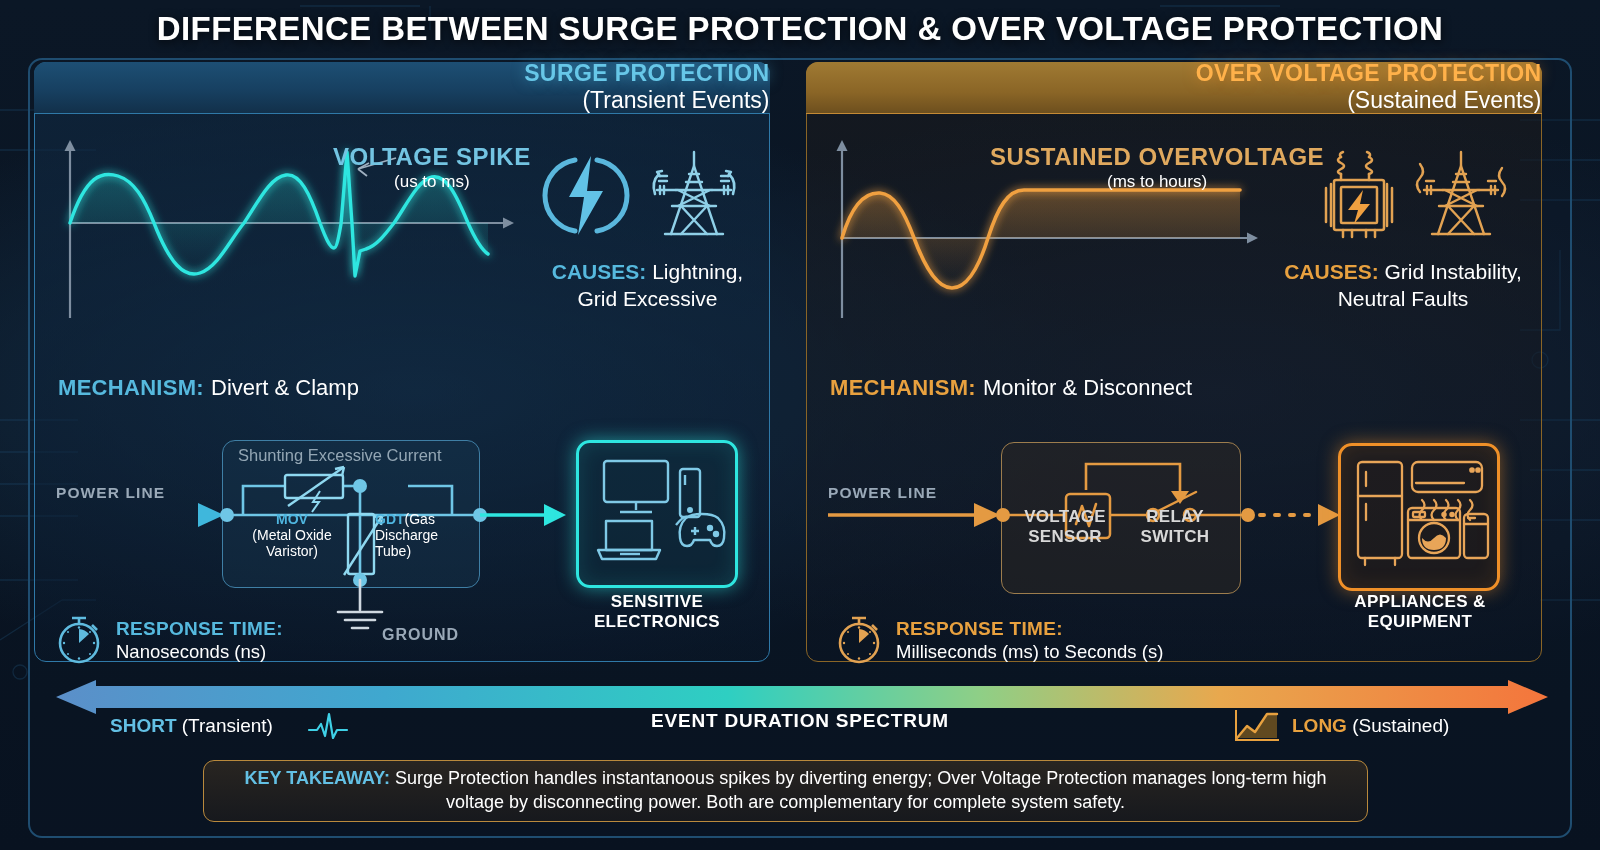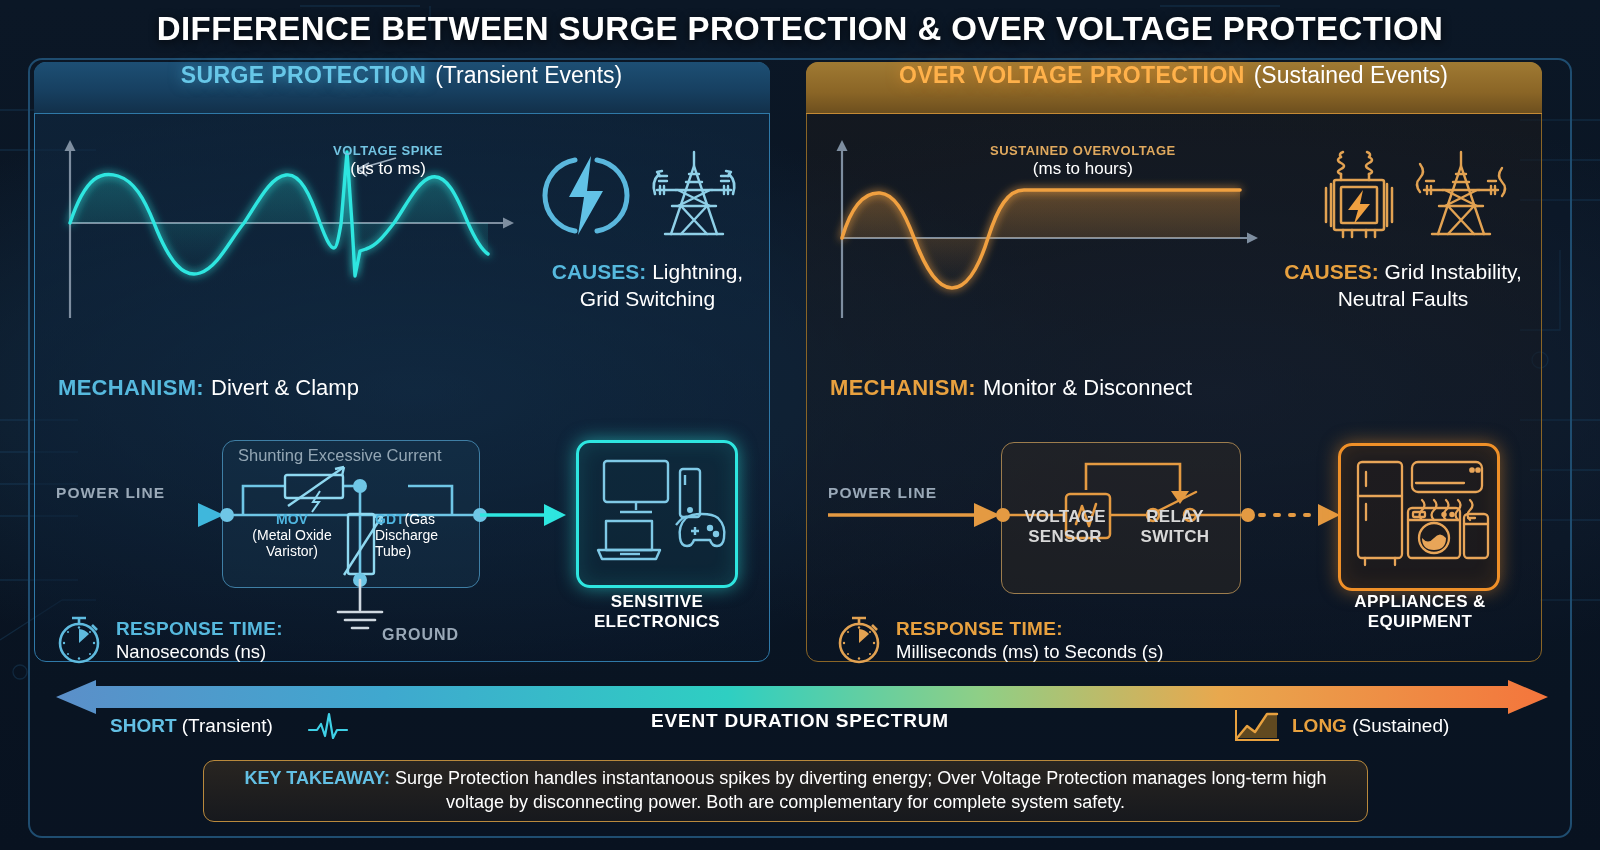--- a/index.html
+++ b/index.html
@@ -34,43 +34,43 @@
     background:rgba(10,22,38,.25);
   }
 
   
   .panel{ position:absolute; top:62px; width:736px; height:600px; border-radius:12px; }
   #panelL{ left:34px; border:1.5px solid #2f79a8; background:linear-gradient(180deg,rgba(17,45,72,.55),rgba(10,25,45,.3)); }
   #panelR{ left:806px; border:1.5px solid #8a6526; background:linear-gradient(180deg,rgba(30,27,26,.5),rgba(12,20,34,.3)); }
 
   .phead{
     position:absolute; left:-1.5px; top:-1.5px; width:736px; height:52px;
-    border-radius:12px 12px 0 0; display:flex; align-items:flex-start; justify-content:center;
-    font-size:23px; font-weight:bold; white-space:nowrap;
+    border-radius:12px 12px 0 0; display:flex; align-items:flex-end; justify-content:center;
+    font-size:23px; font-weight:bold; white-space:nowrap;flex-direction:column;
   }
   #pheadL{ background:linear-gradient(180deg,#1d4f74 0%,#174061 55%,#12304a 100%); border-bottom:1.5px solid #2f79a8; }
   #pheadR{ background:linear-gradient(180deg,#a07a33 0%,#8a6526 60%,#6d4f1e 100%); border-bottom:1.5px solid #c58a35; }
   .phead .k{ letter-spacing:.4px; }
   #pheadL .k{ color:#67c7e8; text-shadow:0 0 14px rgba(80,190,230,.55); }
   #pheadR .k{ color:#ffb14a; text-shadow:0 0 14px rgba(255,150,40,.5); }
   .phead .n{ color:#fff; font-weight:normal; margin-left:9px; }
 
   
   .mech{ position:absolute; font-size:22px; white-space:nowrap; }
   .mech b{ font-weight:bold; letter-spacing:.3px; }
   .mechL b{ color:#56b9de; } .mechR b{ color:#e8a13f; }
   .mech span{ color:#fff; font-weight:normal; margin-left:7px; }
 
   .causes{ position:absolute; text-align:center; font-size:21px; line-height:1.3; white-space:nowrap; }
   .causes b{ font-weight:bold; }
   .causesL b{ color:#56b9de; } .causesR b{ color:#e8a13f; }
   .causes span{ color:#fff; font-weight:normal; }
 
   .wavelabel{ position:absolute; text-align:center; }
-  .wavelabel .t1{ font-size:13px; font-weight:bold; letter-spacing:.5px; white-space:nowrap; }
+  .wavelabel .t1{ font-size:24px; font-weight:bold; letter-spacing:.5px; white-space:nowrap; }
   .wavelabel .t2{ font-size:17px; color:#ffffff; margin-top:1px; white-space:nowrap; }
   #wlL .t1{ color:#73c4e2; } #wlR .t1{ color:#e0a95e; }
 
   .plabel{ position:absolute; font-size:15.5px; font-weight:bold; letter-spacing:1.1px; color:#9aa9b8; white-space:nowrap; }
 
   .rt{ position:absolute; }
   .rt .l1{ font-size:19px; font-weight:bold; letter-spacing:.3px; white-space:nowrap; }
   .rt .l2{ font-size:18.5px; color:#fff; white-space:nowrap; margin-top:1px; }
   #rtL .l1{ color:#56b9de; } #rtR .l1{ color:#e8a13f; }
 
@@ -201,21 +201,21 @@
       <path d="M12 24 l3 4 M12 24 l5 -1"></path>
     <path d="M88 46 q4 -12 -4 -20" stroke-width="2.6"></path>
       <path d="M86 24 l-3 4 M86 24 l-5 -1"></path>
   </g>
 </svg>
 
 <div class="causes causesL" style="left:540px;top:258px;width:215px;">
   <div>
     <b>CAUSES:</b><span> Lightning,</span>
   </div>
-  <div><span>Grid Switching</span></div>
+  <div><span>Grid Excessive</span></div>
 </div>
 
 <div class="mech mechL" style="left:58px;top:375px;">
   <b>MECHANISM:</b><span>Divert &amp; Clamp</span>
 </div>
 
 <div class="cbox" id="cboxL" style="left:222px;top:440px;width:258px;height:148px;"></div>
 <div id="cboxLlab" style="left:238px;top:446px;">Shunting Excessive Current</div>
 
 <svg style="position:absolute;left:48px;top:470px;" width="520" height="180" viewBox="0 0 520 180">

